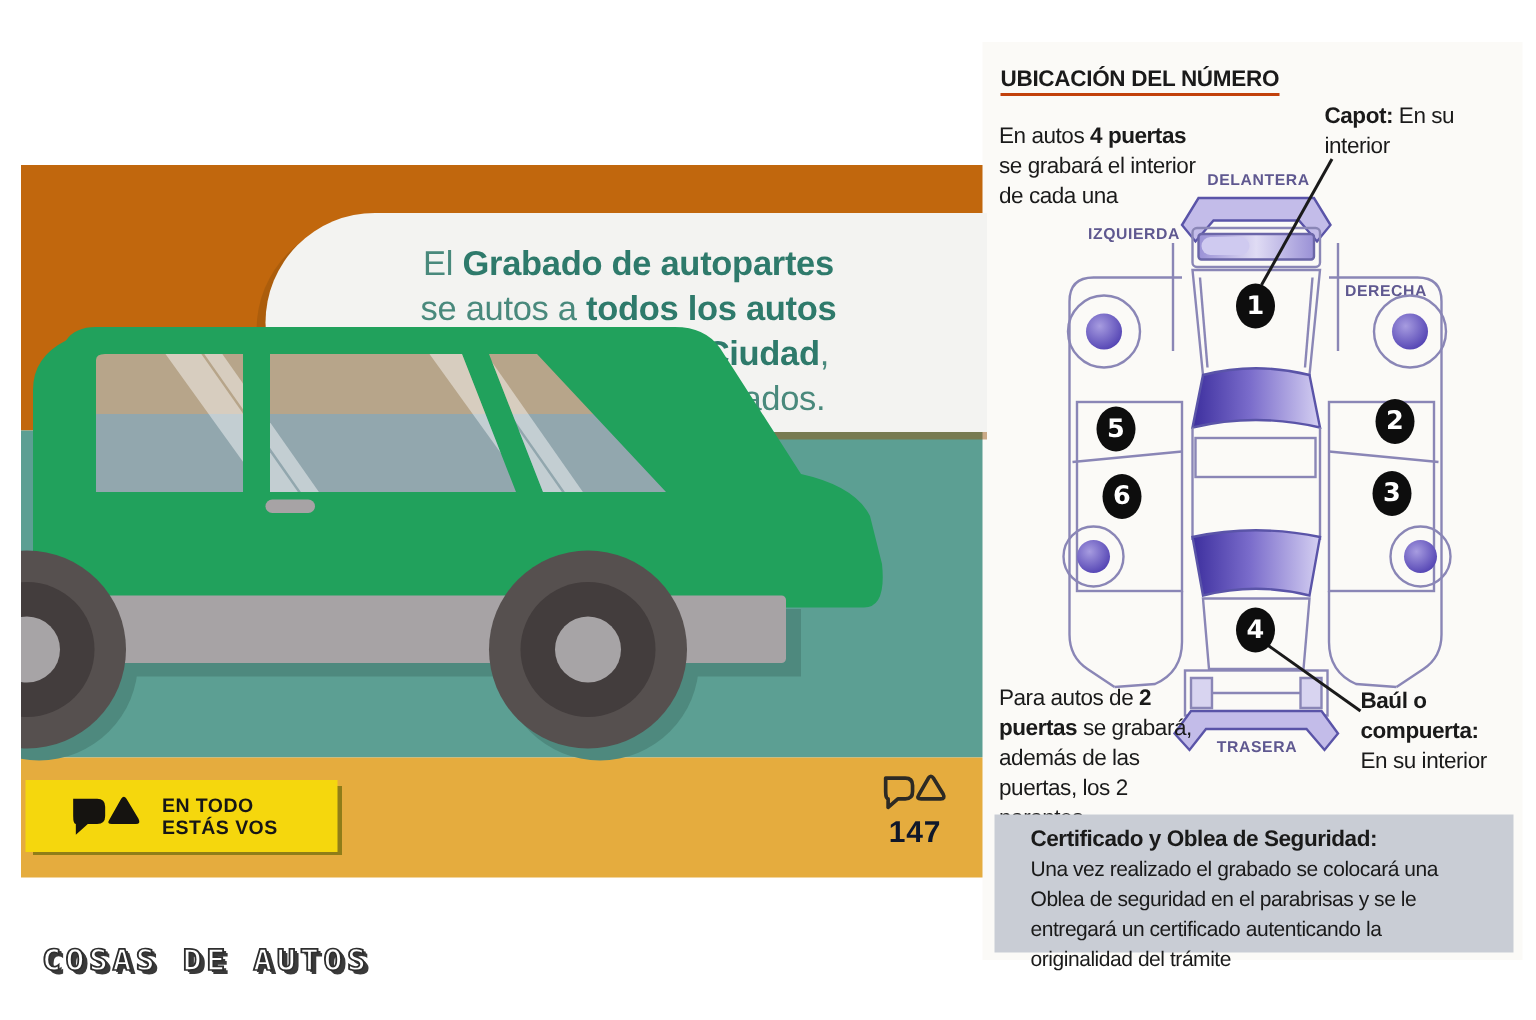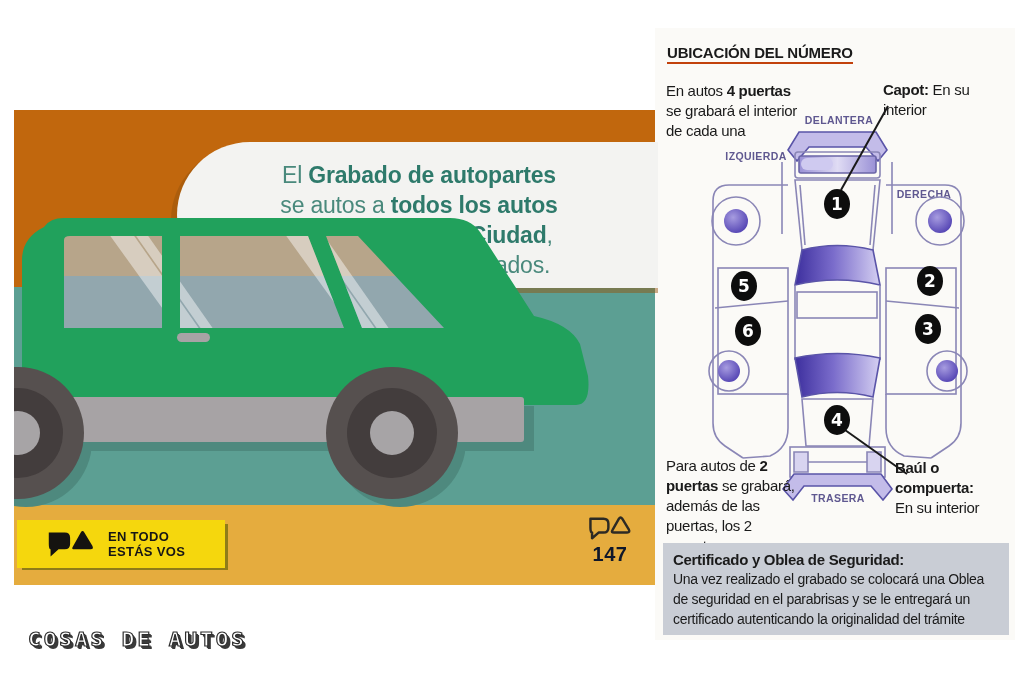--- a/index.html
+++ b/index.html
@@ -30,35 +30,35 @@
               font-family:"Liberation Sans",sans-serif;}
 
   
   #right-panel{position:absolute;left:655px;top:28px;width:360px;height:612px;background:#FBFAF7;
                color:#1a1a1a;}
   #right-panel .title{position:absolute;left:12px;top:16px;font-size:15px;font-weight:bold;
       letter-spacing:-0.2px;border-bottom:2px solid #c2410c;padding-bottom:1px;display:inline-block;}
   .rp-text{font-size:15px;line-height:20px;letter-spacing:-0.3px;}
   .rp-text b{font-weight:bold;}
   #four-doors{position:absolute;left:11px;top:53px;width:142px;}
-  #capot-label{position:absolute;left:228px;top:52px;width:98px;}
+  #capot-label{position:absolute;left:228px;top:40px;width:98px;}
   #two-doors{position:absolute;left:11px;top:428px;width:142px;}
-  #baul-label{position:absolute;left:240px;top:430px;width:100px;}
+  #baul-label{position:absolute;left:252px;top:430px;width:100px;}
   .dir-label{position:absolute;font-size:10.5px;font-weight:bold;color:#5F5890;
              letter-spacing:.4px;text-align:center;}
   #lbl-delantera{left:144px;top:86px;width:80px;}
   #lbl-izquierda{left:64px;top:122px;width:74px;}
   #lbl-derecha{left:236px;top:124px;width:66px;margin-top:36px;}
   #lbl-trasera{left:150px;top:464px;width:66px;}
   .diagram-svg{position:absolute;left:0;top:0;}
   .num-badge{position:absolute;width:26px;height:30px;border-radius:50%;background:#0d0d0d;
              color:#fff;font-weight:bold;font-size:17px;display:flex;align-items:center;
              justify-content:center;font-family:"DejaVu Sans",sans-serif;}
   #cert-box{position:absolute;left:8px;top:515px;width:346px;height:92px;background:#C9CDD5;
-            box-sizing:border-box;padding:7px 10px;}
+            box-sizing:border-box;padding:7px 24px;}
   #cert-box .cert-title{font-size:15px;font-weight:bold;letter-spacing:-0.3px;line-height:19px;}
   #cert-box .cert-body{font-size:14px;line-height:20px;letter-spacing:-0.3px;}
 
   
   #site-logo{position:absolute;left:28px;top:628px;font-family:"DejaVu Sans Mono",monospace;
              font-weight:bold;font-size:21px;letter-spacing:3px;color:#ffffff;
              -webkit-text-stroke:1.2px #2e2e2e;text-shadow:2px 2px 0 #3a3a3a,3px 3px 0 #3a3a3a;
              transform:scaleY(.92);}
 </style>
 </head>

